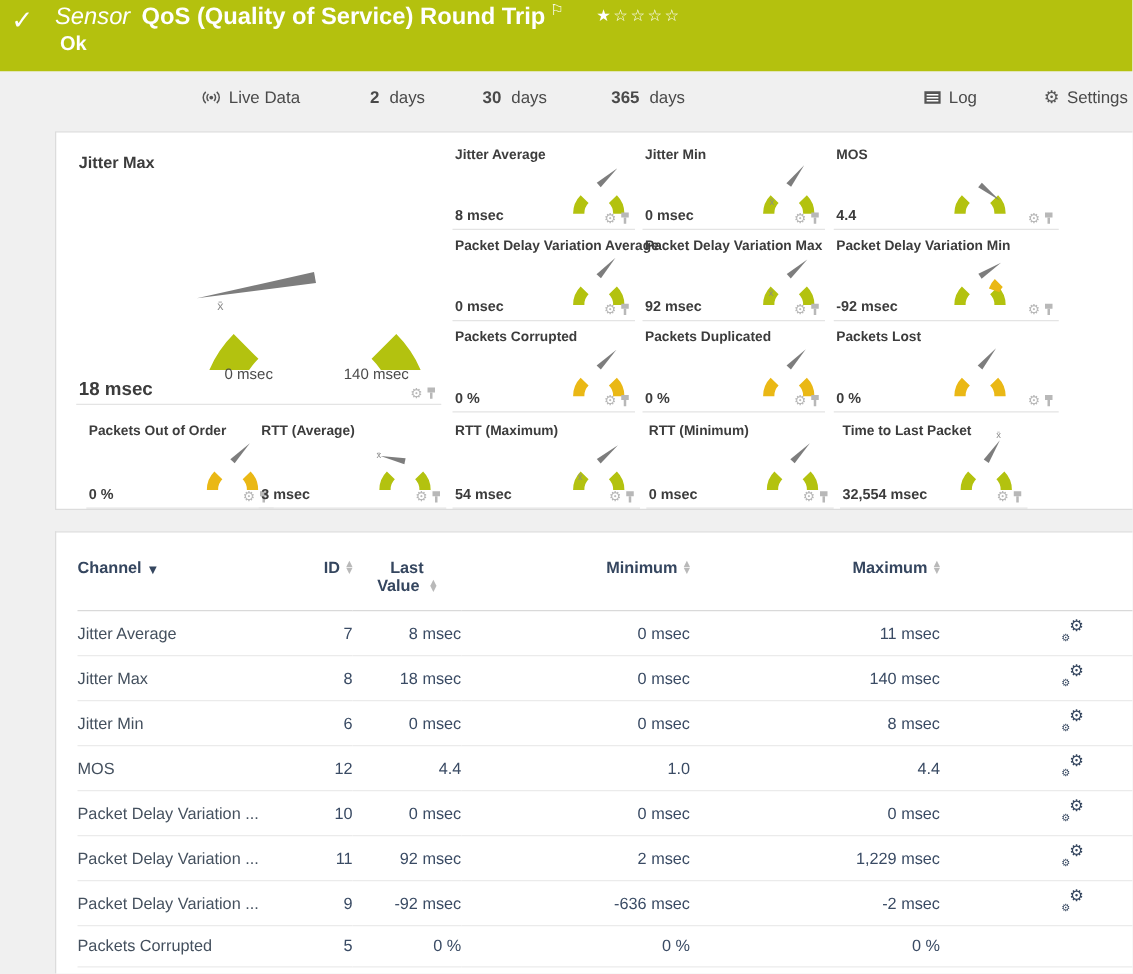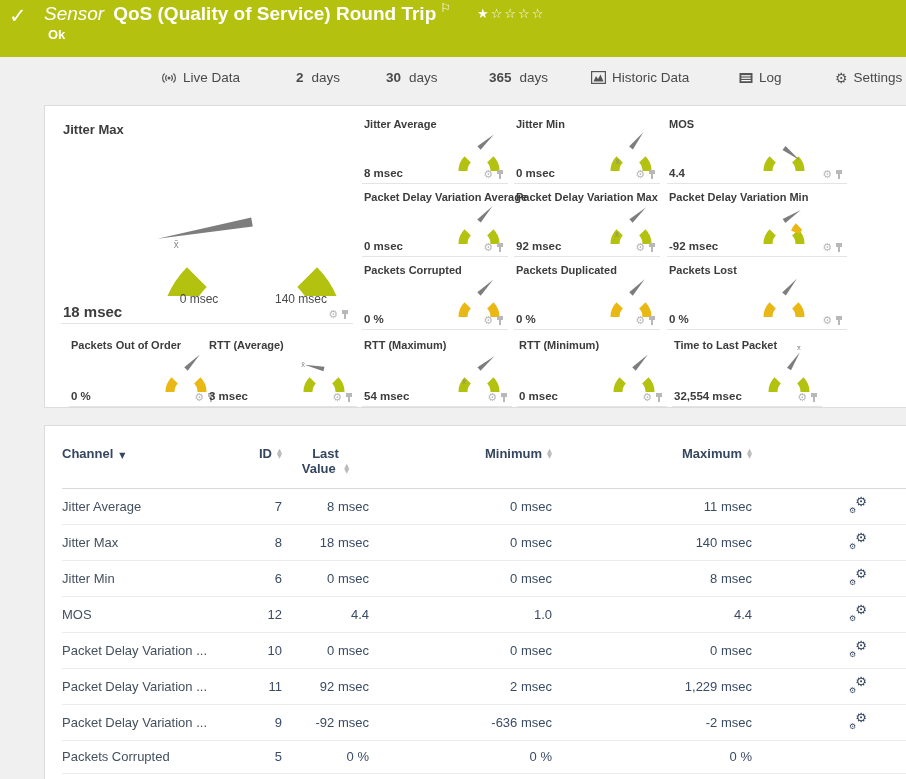--- a/index.html
+++ b/index.html
@@ -10,21 +10,21 @@
     font-family:"Liberation Sans","DejaVu Sans",sans-serif;
   }
   
   .topbar { position:absolute; top:0; left:0; width:906px; height:57px; background:#b4c10e; color:#fff; }
   .topbar .check { position:absolute; left:9px; top:4px; font-size:21px; font-weight:bold; }
   .titleline { position:absolute; left:44px; top:3px; font-size:19px; white-space:nowrap; }
   .kind { font-style:italic; margin-right:9px; }
   .sensor-title { font-weight:bold; }
   .flag { font-size:12px; vertical-align:top; margin-left:4px; position:relative; top:-2px; }
   .stars { margin-left:26px; font-size:13px; letter-spacing:2px; position:relative; top:-2px; }
-  .status { position:absolute; left:48px; top:27px; font-size:13px; font-weight:bold; }
+  .status { position:absolute; left:48px; top:27px; font-size:16px; font-weight:bold; }
   
   .tabs { position:absolute; top:63px; left:0; width:906px; height:31px; }
   .tab { position:absolute; top:0; height:29px; display:flex; align-items:center; gap:6px;
          font-size:13.5px; color:#4a4a4a; padding:0 3px; cursor:pointer; white-space:nowrap; }
   .tab.active { border-bottom:3px solid #2aa5c9; color:#333;margin-top:46px; }
   .tab b { font-weight:bold; margin-right:2px; }
   .tab .ticon { display:inline-flex; align-items:center; }
   .tab .gearchar { font-family:"DejaVu Sans",sans-serif; font-size:14px; color:#555; }
   
   .panel { position:absolute; left:28px; width:878px; background:#fff; border:1px solid #dcdcdc;margin-left:16px; }
@@ -97,29 +97,20 @@
       <b>2</b>
       <span>days</span>
     </div>
     <div class="tab" style="left: 383px;">
       <b>30</b>
       <span>days</span>
     </div>
     <div class="tab" style="left: 486px;">
       <b>365</b>
       <span>days</span>
-    </div>
-    <div class="tab" style="left: 588px;">
-      <span class="ticon">
-        <svg width="15" height="13">
-          <rect x="0.6" y="0.6" width="13.8" height="11.8" fill="none" stroke="#555" stroke-width="1.2"></rect>
-          <path d="M2.5 10.5 L5 5 L7 8 L9.5 3.5 L12.5 10.5 Z" fill="#555"></path>
-        </svg>
-      </span>
-      <span>Historic Data</span>
     </div>
     <div class="tab" style="left: 736px;">
       <span class="ticon">
         <svg width="14" height="12">
           <rect x="0.5" y="1" width="13" height="10" fill="#555"></rect>
           <rect x="2.3" y="3.2" width="9.4" height="1.2" fill="#fff"></rect>
           <rect x="2.3" y="5.6" width="9.4" height="1.2" fill="#fff"></rect>
           <rect x="2.3" y="8" width="9.4" height="1.2" fill="#fff"></rect>
         </svg>
       </span>

